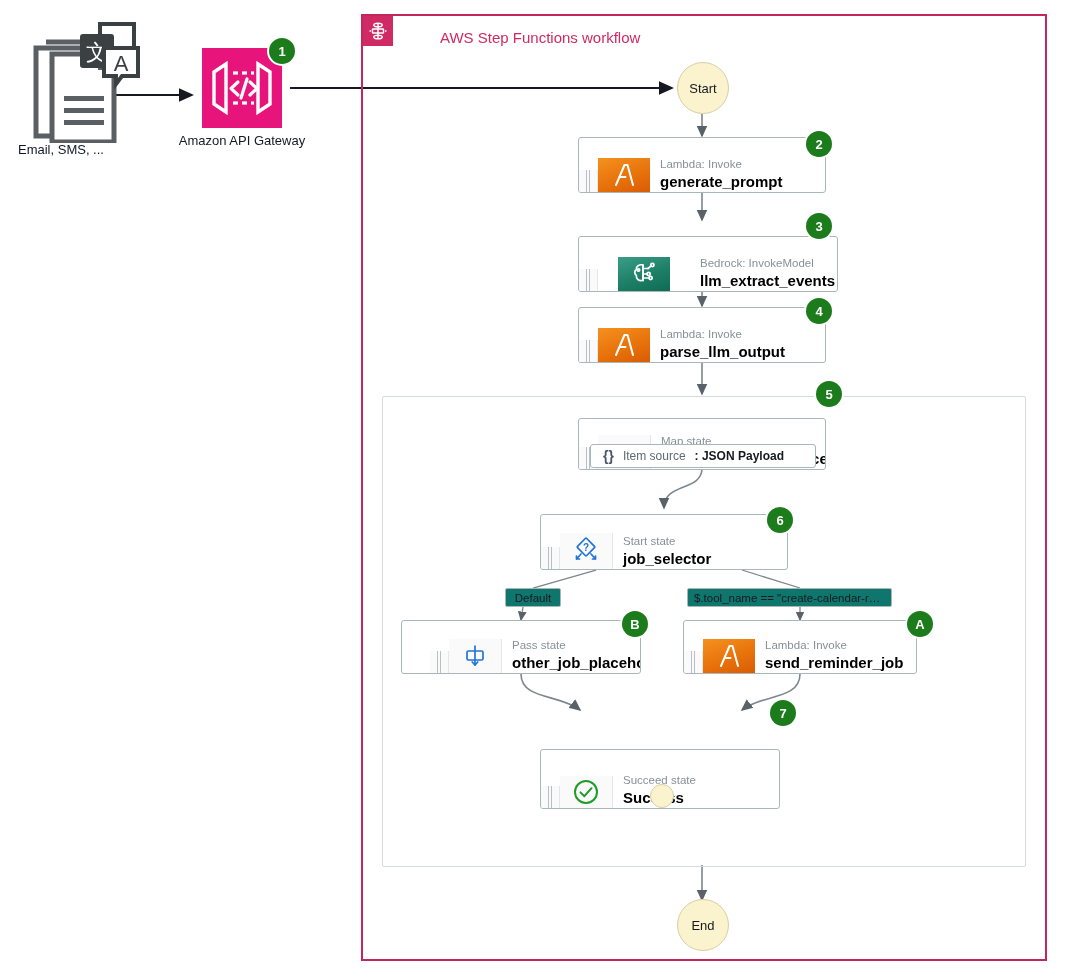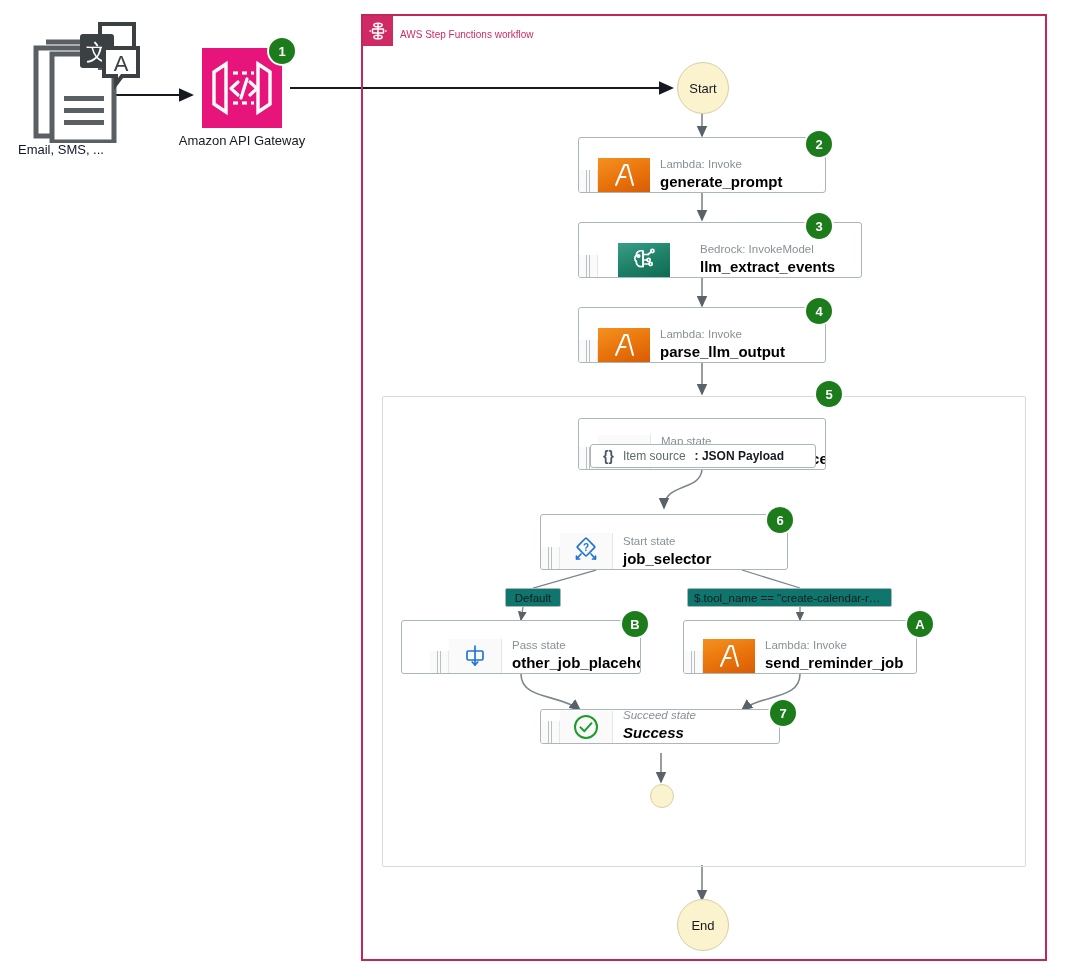--- a/index.html
+++ b/index.html
@@ -8,21 +8,21 @@
   .canvas{position:absolute;left:0;top:0;width:1065px;height:978px;}
 
   
   .src-label{position:absolute;font-size:13px;color:#0f172a;white-space:nowrap;}
   .api-label{position:absolute;font-size:13px;color:#16191f;white-space:nowrap;text-align:center;}
 
   
   .wf-frame{position:absolute;border:2px solid #c2265b;background:transparent;}
   .wf-tab{position:absolute;background:#cf2a63;display:flex;align-items:center;
           justify-content:center;}
-  .wf-title{position:absolute;font-size:10px;color:#cf2a63;white-space:nowrap;}
+  .wf-title{position:absolute;font-size:15px;color:#cf2a63;white-space:nowrap;margin-left:40px;}
 
   
   .term{position:absolute;border-radius:50%;background:#fbf2ce;border:1px solid #d8cfa4;
         display:flex;align-items:center;justify-content:center;
         font-size:13px;color:#16191f;}
   .dot{position:absolute;border-radius:50%;background:#fbf2ce;border:1px solid #d8cfa4;}
 
   
   .node{position:absolute;background:#ffffff;border:1px solid #aab7b8;border-radius:3px;
         box-sizing:border-box;display:flex;align-items:flex-end;overflow:hidden;}
@@ -176,21 +176,21 @@
         <path d="M9,27 L17.5,7 L20.5,7 L26,27 M12.5,19 L18.5,19" fill="none" stroke="#ffffff" stroke-width="2" stroke-linejoin="round" stroke-linecap="round"></path>
       </svg>
     </div>
     <div class="ntext">
       <div class="nsub">Lambda: Invoke</div>
       <div class="nname">generate_prompt</div>
     </div>
   </div>
   <div class="badge" style="left:806px;top:131px;">2</div>
 
-  <div class="node" style="left:578px;top:222px;width:284px;height:56px;gap:20px;">
+  <div class="node" style="left:578px;top:236px;width:260px;height:56px;gap:20px;">
     <div class="grip">
         <i></i>
         <i></i>
       </div>
     <div class="nicon bedrock">
       <svg width="34" height="34" viewBox="0 0 34 34">
         <g fill="none" stroke="#ffffff" stroke-width="1.7" stroke-linecap="round" stroke-linejoin="round">
           <path d="M16,8 C12,7 9,9.5 9.3,12.5 C7.2,14 7.4,17 9.3,18.3 C9,21.5 11.5,24 15,23.5 L16,23.5 Z"></path>
           <line x1="16" y1="8" x2="16" y2="23.5"></line>
           <line x1="16" y1="11.5" x2="21" y2="11.5"></line>
@@ -316,21 +316,21 @@
         <path d="M9,27 L17.5,7 L20.5,7 L26,27 M12.5,19 L18.5,19" fill="none" stroke="#ffffff" stroke-width="2" stroke-linejoin="round" stroke-linecap="round"></path>
       </svg>
     </div>
     <div class="ntext">
       <div class="nsub">Lambda: Invoke</div>
       <div class="nname">send_reminder_job</div>
     </div>
   </div>
   <div class="badge" style="left:907px;top:611px;">A</div>
 
-  <div class="node" style="left:540px;top:709px;width:240px;height:35px;font-style:italic;">
+  <div class="node" style="left:540px;top:749px;width:240px;height:60px;">
     <div class="grip">
         <i></i>
         <i></i>
       </div>
     <div class="nicon plain">
       <svg width="32" height="32" viewBox="0 0 32 32">
         <circle cx="16" cy="16" r="11" fill="none" stroke="#1d9c27" stroke-width="2"></circle>
         <path d="M10.5,16.4 L14.4,20.2 L21.5,12.2" fill="none" stroke="#1d9c27" stroke-width="2" stroke-linecap="round" stroke-linejoin="round"></path>
       </svg>
     </div>

